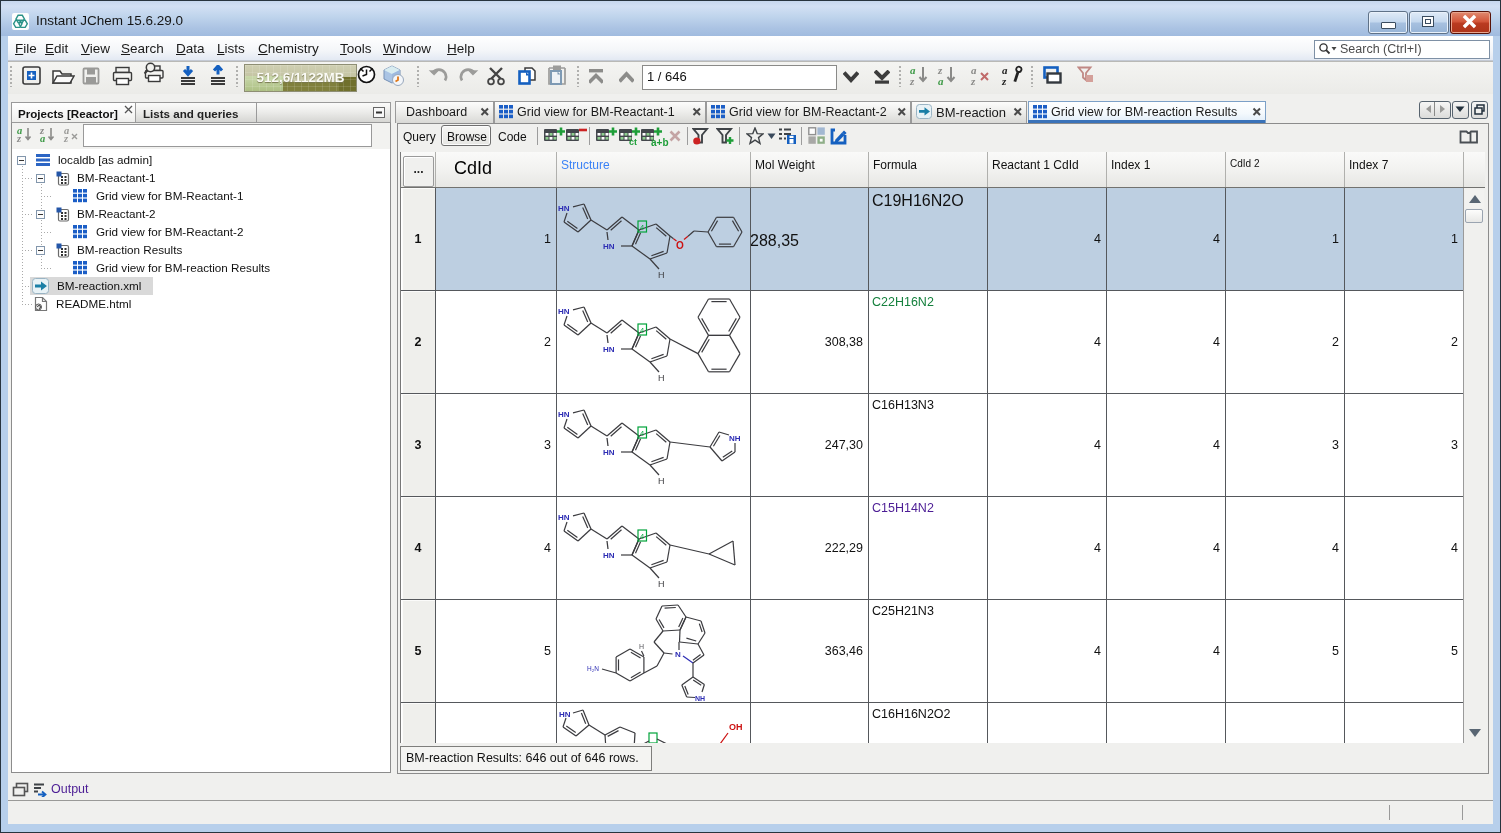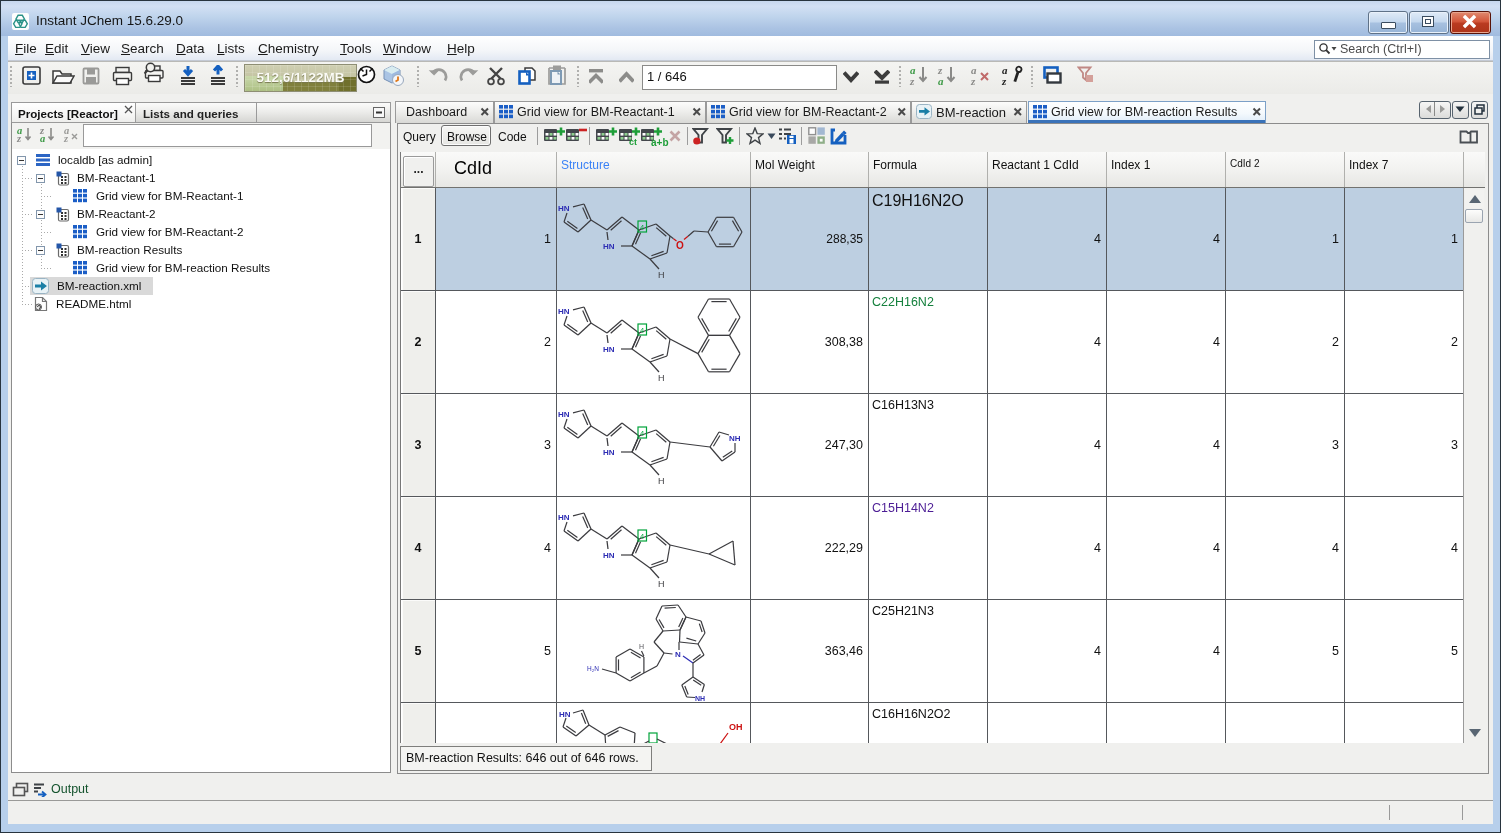--- a/index.html
+++ b/index.html
@@ -565,21 +565,21 @@
 <div class="txt" style="left:472px;top:6px;font-size:12px;color:#111">Formula</div>
 <div class="txt" style="left:591px;top:6px;font-size:12px;color:#111">Reactant 1 CdId</div>
 <div class="txt" style="left:710px;top:6px;font-size:12px;color:#111">Index 1</div>
 <div class="txt" style="left:829px;top:6px;font-size:10px;color:#111">CdId 2</div>
 <div class="txt" style="left:948px;top:6px;font-size:12px;color:#111">Index 7</div>
 <div class="ab" style="left:2px;top:4px;width:31px;height:31px;background:#f0f0ee;border:1px solid #9a9a9a;border-radius:2px;box-shadow:inset 1px 1px 0 #fff;box-sizing:border-box;text-align:center;font-weight:bold;font-size:12px;line-height:24px;color:#222">...</div>
 <div class="ab" style="left:34px;top:36px;width:1028px;height:102px;background:#bdcfe1"></div>
 <div class="ab" style="left:1px;top:36px;width:33px;height:102px;background:#efefec;box-shadow:inset 1px 1px 0 #fbfbfa"></div>
 <div class="txt" style="left:1px;top:80px;width:32px;text-align:center;font-weight:bold;font-size:12.5px;color:#111">1</div>
 <div class="txt" style="left:34px;top:80px;width:116px;text-align:right;font-size:12.5px;color:#111">1</div>
-<div class="txt" style="left:349px;top:80px;width:113px;text-align:right;font-size:12px;color:#111">288,35</div>
+<div class="txt" style="left:349px;top:80px;width:113px;font-size:16px;color:#111">288,35</div>
 <div class="txt" style="left:586px;top:80px;width:114px;text-align:right;font-size:12.5px;color:#111">4</div>
 <div class="txt" style="left:705px;top:80px;width:114px;text-align:right;font-size:12.5px;color:#111">4</div>
 <div class="txt" style="left:824px;top:80px;width:114px;text-align:right;font-size:12.5px;color:#111">1</div>
 <div class="txt" style="left:943px;top:80px;width:114px;text-align:right;font-size:12.5px;color:#111">1</div>
 <div class="txt" style="left:471px;top:40px;font-size:16px;color:#111">C19H16N2O</div>
 <div class="ab molwrap" id="mol1" style="left:156px;top:36px;width:193px;height:102px">
       <svg width="193" height="102" style="position:absolute;left:0;top:0">
         <path d="M16.0 18.8 L27.0 16.0" stroke="#3b3b3f" stroke-width="1.2" fill="none"></path>
         <path d="M27.0 16.0 L34.0 32.0" stroke="#3b3b3f" stroke-width="1.2" fill="none"></path>
         <path d="M25.7 19.4 L30.7 30.9" stroke="#3b3b3f" stroke-width="1.2" fill="none"></path>
@@ -903,16 +903,16 @@
 <div class="ab" style="left:400px;top:746px;width:252px;height:25px;background:#f4f4f2;border:1px solid #7e7e7c;box-sizing:border-box"></div>
 <div class="txt" style="left:406px;top:751px;font-size:12.5px;color:#111">BM-reaction Results: 646 out of 646 rows.</div>
 <svg class="ab" style="left:12px;top:782px" width="17" height="15">
     <rect x="4.5" y="1.5" width="11" height="8" fill="none" stroke="#555" stroke-width="1.6"></rect>
     <rect x="1.5" y="5.5" width="11" height="8" fill="#f0f0ee" stroke="#555" stroke-width="1.6"></rect>
   </svg>
 <svg class="ab" style="left:33px;top:782px" width="16" height="15">
 <path d="M1 2.5 h10 M1 6 h7 M1 9.5 h4" stroke="#3f4347" stroke-width="2"></path>
 <path d="M5 12.5 h7 M9 9.5 l3.5 3 -3.5 3" stroke="#1560c0" stroke-width="1.8" fill="none"></path>
   </svg>
-<div class="txt" style="left:51px;top:782px;font-size:12.5px;color:#14532d">Output</div>
+<div class="txt" style="left:51px;top:782px;font-size:12.5px;color:#4c1d95">Output</div>
 <div class="ab" style="left:8px;top:800px;width:1485px;height:1px;background:#9a9a98"></div>
 <div class="ab" style="left:1389px;top:805px;width:1px;height:15px;background:#999"></div>
 <div class="ab" style="left:1462px;top:805px;width:1px;height:15px;background:#999"></div>
 
 </body></html>

